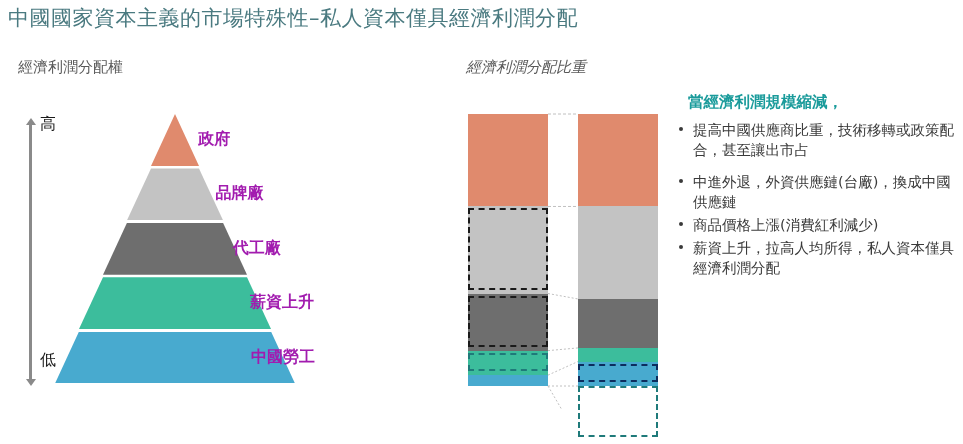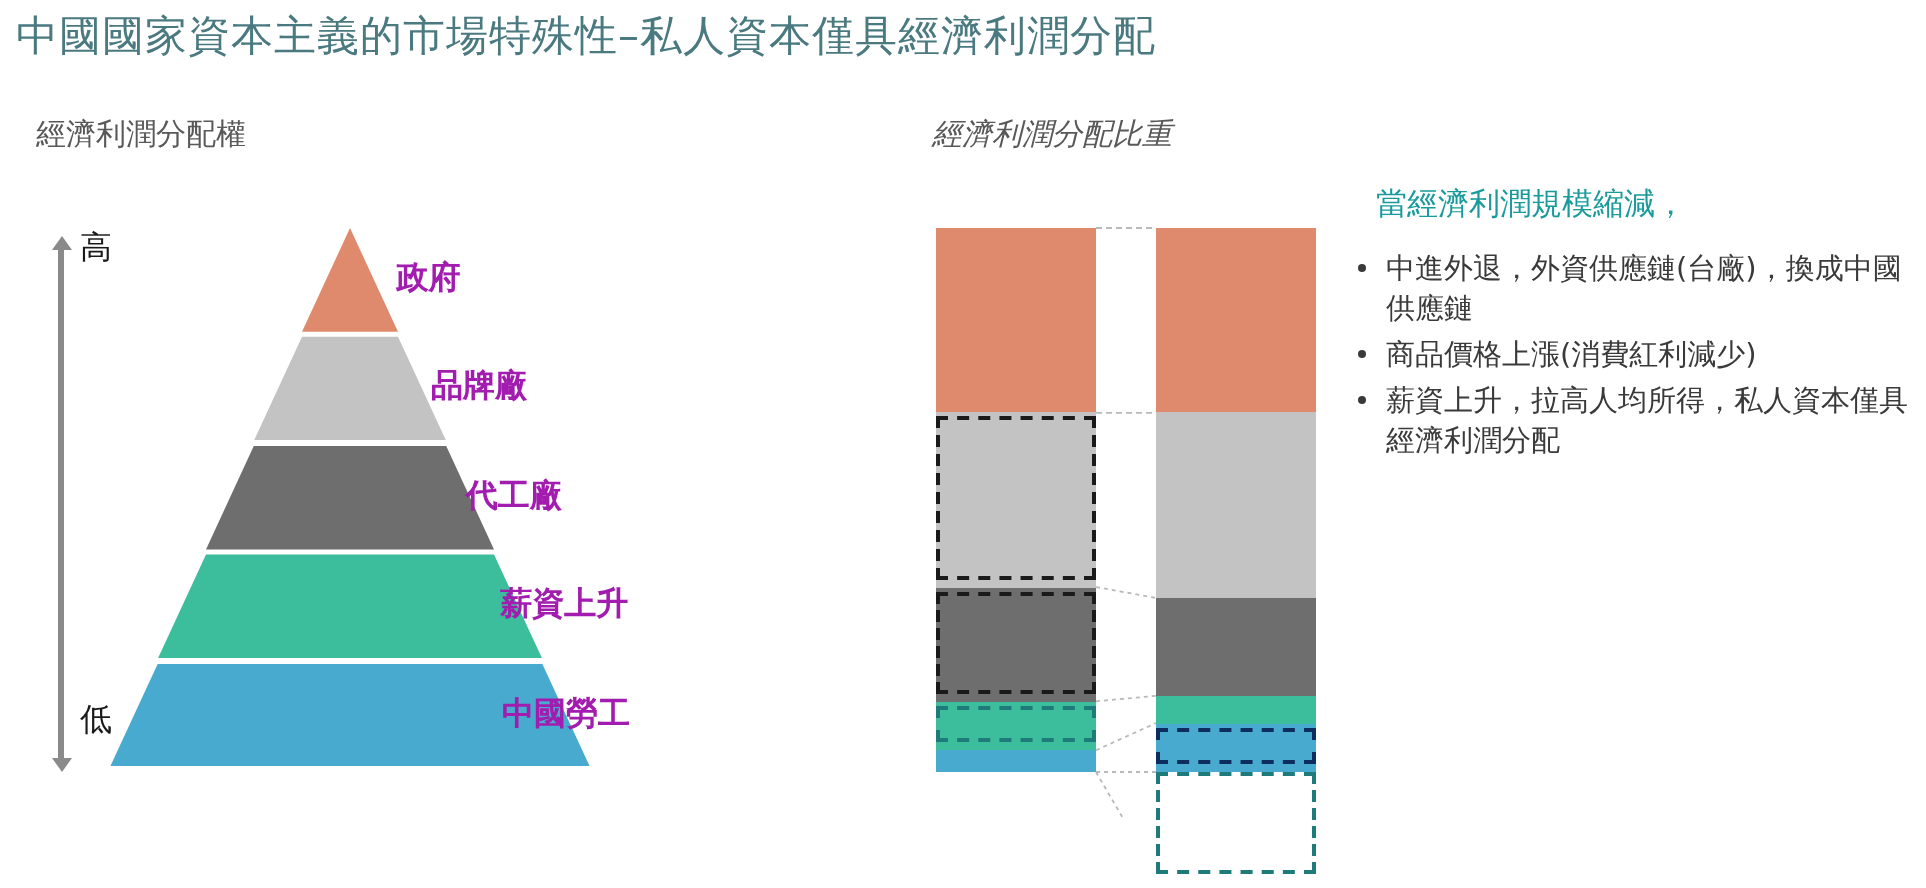--- a/index.html
+++ b/index.html
@@ -137,21 +137,21 @@
 
   
   #notes {
     position: absolute;
     left: 676px;
     top: 92px;
     width: 287px;
   }
   #notes-heading {
     font-size: 15.5px;
-    font-weight: normal;
+    font-weight: bold;
     color: #1a9b9b;
     margin: 0 0 7px 12px;
     white-space: nowrap;
   }
   ul#notes-list {
     list-style: none;
     margin: 0;
     padding: 0;
   }
   ul#notes-list li {
@@ -243,17 +243,18 @@
       <div class="seg" style="top: 233.92px; height: 13.6px; background: rgb(60, 189, 156);"></div>
       <div class="seg" style="top: 247.52px; height: 24.48px; background: rgb(72, 170, 207);"></div>
       <div class="seg" style="border: 2.5px dashed rgb(13, 45, 94); box-sizing: border-box; background: transparent; top: 249.52px; height: 18.48px;"></div>
       <div class="seg" style="border: 2.5px dashed rgb(31, 122, 122); box-sizing: border-box; background: rgb(255, 255, 255); top: 272px; height: 51.408px;"></div>
     </div>
 </div>
 
 <div id="notes">
   <div id="notes-heading">當經濟利潤規模縮減，</div>
   <ul id="notes-list">
+      <li><span class="bullet-dot"></span><span>提高中國供應商比重，技術移轉或政策配合，甚至讓出市占</span></li>
       <li class="gap-before"><span class="bullet-dot"></span><span>中進外退，外資供應鏈(台廠)，換成中國供應鏈</span></li>
       <li><span class="bullet-dot"></span><span>商品價格上漲(消費紅利減少)</span></li>
       <li><span class="bullet-dot"></span><span>薪資上升，拉高人均所得，私人資本僅具經濟利潤分配</span></li>
     </ul>
 </div>
 
 </body></html>

